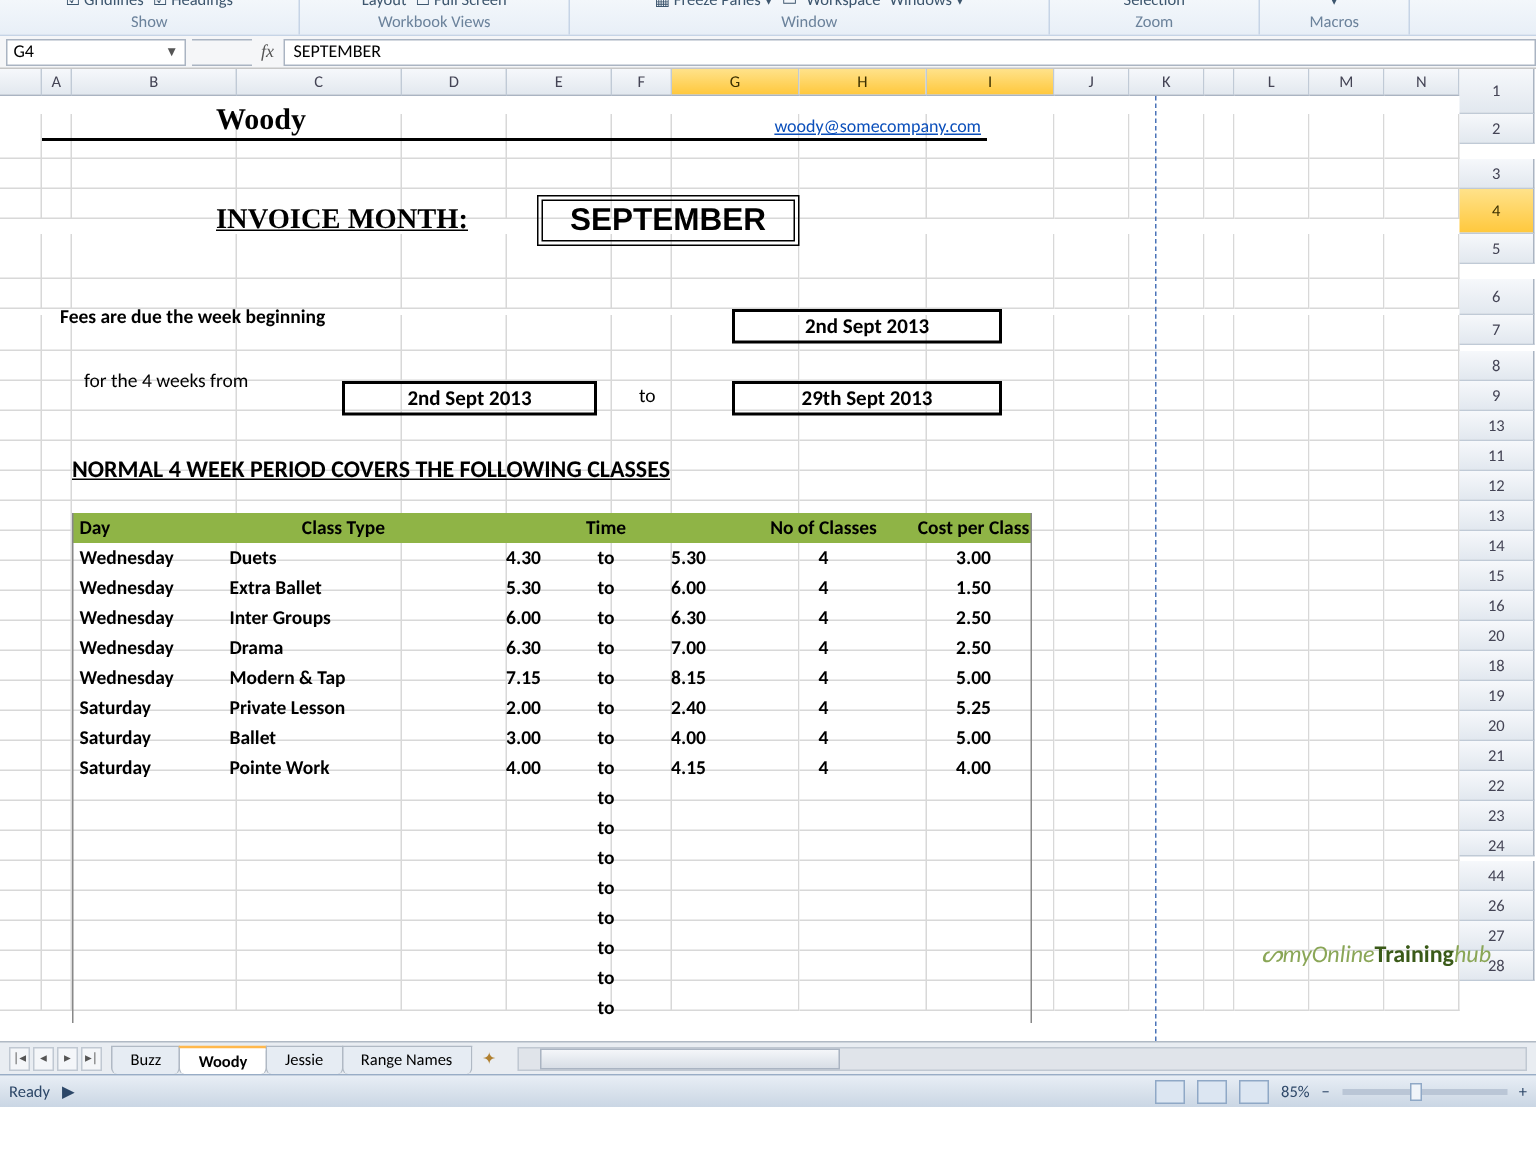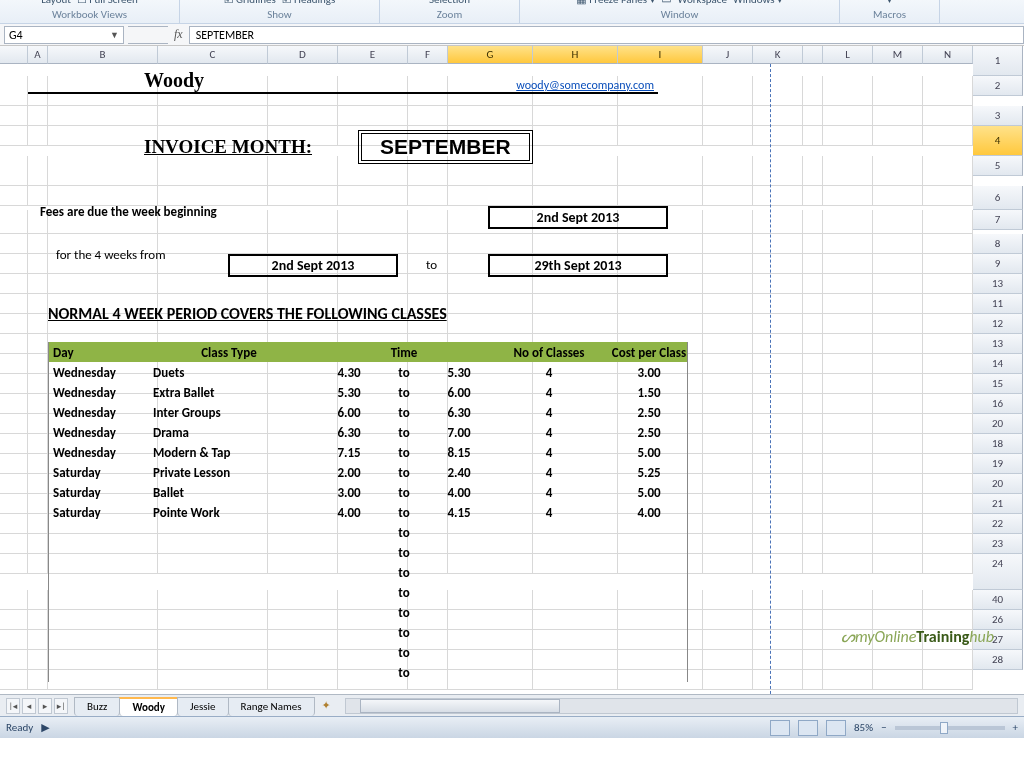--- a/index.html
+++ b/index.html
@@ -71,48 +71,48 @@
 .viewbtn { width: 20px; height: 16px; border: 1px solid #8fa8c6; background: #dce6f2; }
 .zoomslider { width: 110px; height: 4px; background: #bac6d6; position: relative; }
 .zoomslider .h { position: absolute; left: 45px; top: -4px; width: 8px; height: 12px; background: #f0f4f9; border: 1px solid #8fa8c6; }
 .watermark { position: absolute; right: 30px; bottom: 48px; color: #8aa657; font-size: 16px; font-style: italic; margin-top: 24px; }
 .watermark b { color: #3a5a18; font-style: normal; }
 </style>
 </head>
 <body>
 
 <div class="ribbon">
+  <div class="rgroup" style="width:200px">
+    <div class="top">
+      <span>☑ <span>Gridlines</span></span>
+      <span>☑ <span>Headings</span></span>
+    </div>
+    <div class="lbl">Show</div>
+  </div>
   <div class="rgroup" style="width:180px">
     <div class="top">
       <span>Layout</span>
       <span>☐ <span>Full Screen</span></span>
     </div>
     <div class="lbl">Workbook Views</div>
-  </div>
-  <div class="rgroup" style="width:200px">
-    <div class="top">
-      <span>☑ <span>Gridlines</span></span>
-      <span>☑ <span>Headings</span></span>
-    </div>
-    <div class="lbl">Show</div>
-  </div>
-  <div class="rgroup" style="width:140px">
-    <div class="top">
-        <span>Selection</span>
-      </div>
-    <div class="lbl">Zoom</div>
   </div>
   <div class="rgroup" style="width:320px">
     <div class="top">
       <span>▦ <span>Freeze Panes</span> ▾</span>
       <span>▭</span>
       <span>Workspace</span>
       <span><span>Windows</span> ▾</span>
     </div>
     <div class="lbl">Window</div>
+  </div>
+  <div class="rgroup" style="width:140px">
+    <div class="top">
+        <span>Selection</span>
+      </div>
+    <div class="lbl">Zoom</div>
   </div>
   <div class="rgroup" style="width:100px">
     <div class="top">
         <span>▾</span>
       </div>
     <div class="lbl">Macros</div>
   </div>
 </div>
 
 <div class="nb-row">
@@ -527,38 +527,38 @@
       <div class="cell" style="height: 20px;"></div>
       <div class="cell" style="height: 20px;"></div>
       <div class="cell" style="height: 20px;"></div>
       <div class="cell" style="height: 20px;"></div>
       <div class="cell" style="height: 20px;"></div>
       <div class="cell" style="height: 20px;"></div>
       <div class="cell" style="height: 20px;"></div>
       <div class="cell" style="height: 20px;"></div>
       <div class="cell" style="height: 20px;"></div>
       <div class="cell" style="height: 20px;"></div>
-      <div class="rcell" style="height: 36px; line-height: 20px;">24</div>
-      <div class="cell" style="height: 20px;"></div>
-      <div class="cell" style="height: 20px;"></div>
-      <div class="cell" style="height: 20px;"></div>
-      <div class="cell" style="height: 20px;"></div>
-      <div class="cell" style="height: 20px;"></div>
-      <div class="cell" style="height: 20px;"></div>
-      <div class="cell" style="height: 20px;"></div>
-      <div class="cell" style="height: 20px;"></div>
-      <div class="cell" style="height: 20px;"></div>
-      <div class="cell" style="height: 20px;"></div>
-      <div class="cell" style="height: 20px;"></div>
-      <div class="cell" style="height: 20px;"></div>
-      <div class="cell" style="height: 20px;"></div>
-      <div class="cell" style="height: 20px;"></div>
-      <div class="cell" style="height: 20px;"></div>
-      <div class="cell" style="height: 20px;"></div>
-      <div class="rcell" style="height: 20px; line-height: 20px;">40</div>
+      <div class="rcell" style="height: 17px; line-height: 20px;">24</div>
+      <div class="cell" style="height: 20px;"></div>
+      <div class="cell" style="height: 20px;"></div>
+      <div class="cell" style="height: 20px;"></div>
+      <div class="cell" style="height: 20px;"></div>
+      <div class="cell" style="height: 20px;"></div>
+      <div class="cell" style="height: 20px;"></div>
+      <div class="cell" style="height: 20px;"></div>
+      <div class="cell" style="height: 20px;"></div>
+      <div class="cell" style="height: 20px;"></div>
+      <div class="cell" style="height: 20px;"></div>
+      <div class="cell" style="height: 20px;"></div>
+      <div class="cell" style="height: 20px;"></div>
+      <div class="cell" style="height: 20px;"></div>
+      <div class="cell" style="height: 20px;"></div>
+      <div class="cell" style="height: 20px;"></div>
+      <div class="cell" style="height: 20px;"></div>
+      <div class="rcell" style="height: 20px; line-height: 20px;">44</div>
       <div class="cell" style="height: 20px;"></div>
       <div class="cell" style="height: 20px;"></div>
       <div class="cell" style="height: 20px;"></div>
       <div class="cell" style="height: 20px;"></div>
       <div class="cell" style="height: 20px;"></div>
       <div class="cell" style="height: 20px;"></div>
       <div class="cell" style="height: 20px;"></div>
       <div class="cell" style="height: 20px;"></div>
       <div class="cell" style="height: 20px;"></div>
       <div class="cell" style="height: 20px;"></div>

